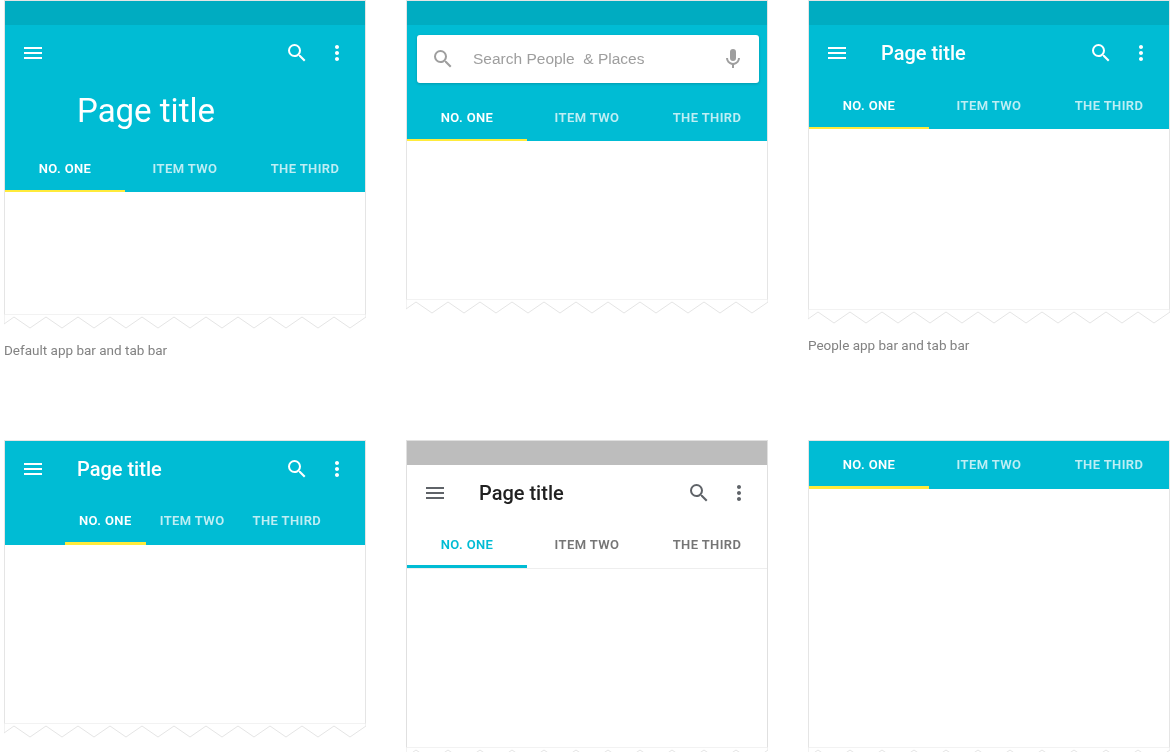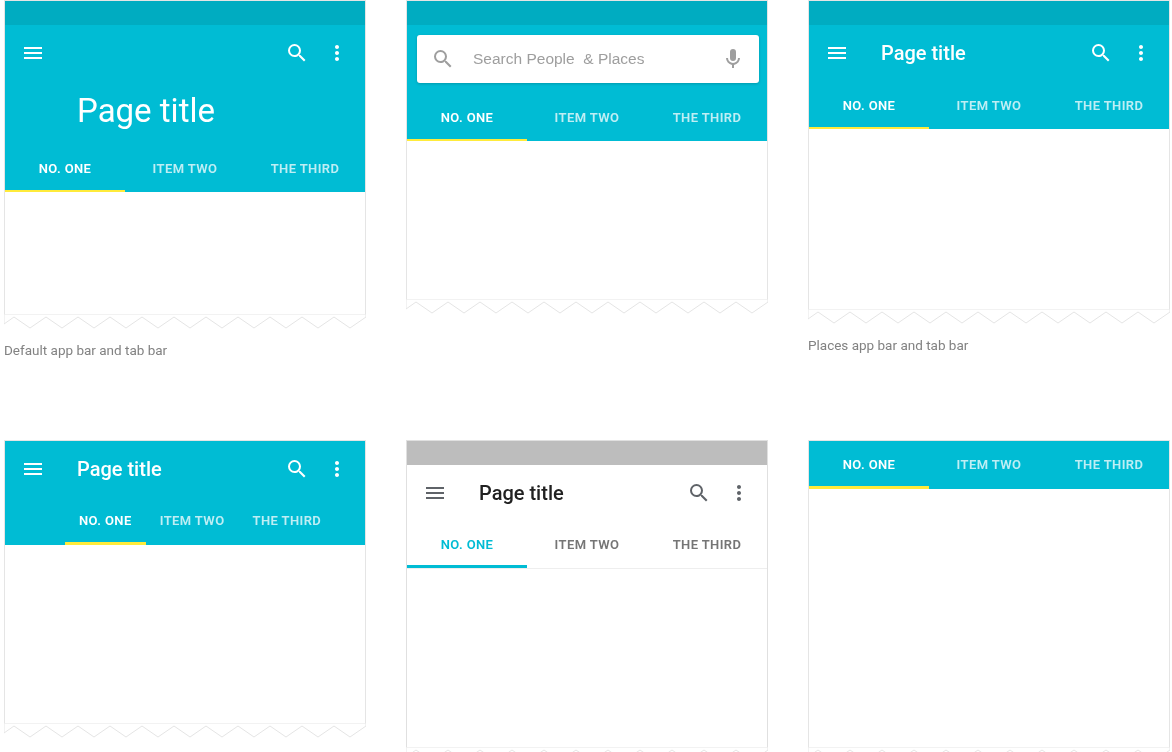--- a/index.html
+++ b/index.html
@@ -258,21 +258,21 @@
         <div class="tab">THE THIRD</div>
       </div>
     </div>
     <div class="content-white"></div>
   </div>
   <div class="torn">
         <svg width="362" height="16">
           <use href="#torn-shape"></use>
         </svg>
       </div>
-  <div class="caption">Places app bar and tab bar</div>
+  <div class="caption">People app bar and tab bar</div>
 </div>
 
 <div class="example ex4">
   <div class="card">
     <div class="teal-bg">
       <div class="bar-row">
         <svg class="icon clickable" viewBox="0 0 24 24">
               <use href="#i-menu"></use>
             </svg>
         <div class="title-md">Page title</div>

